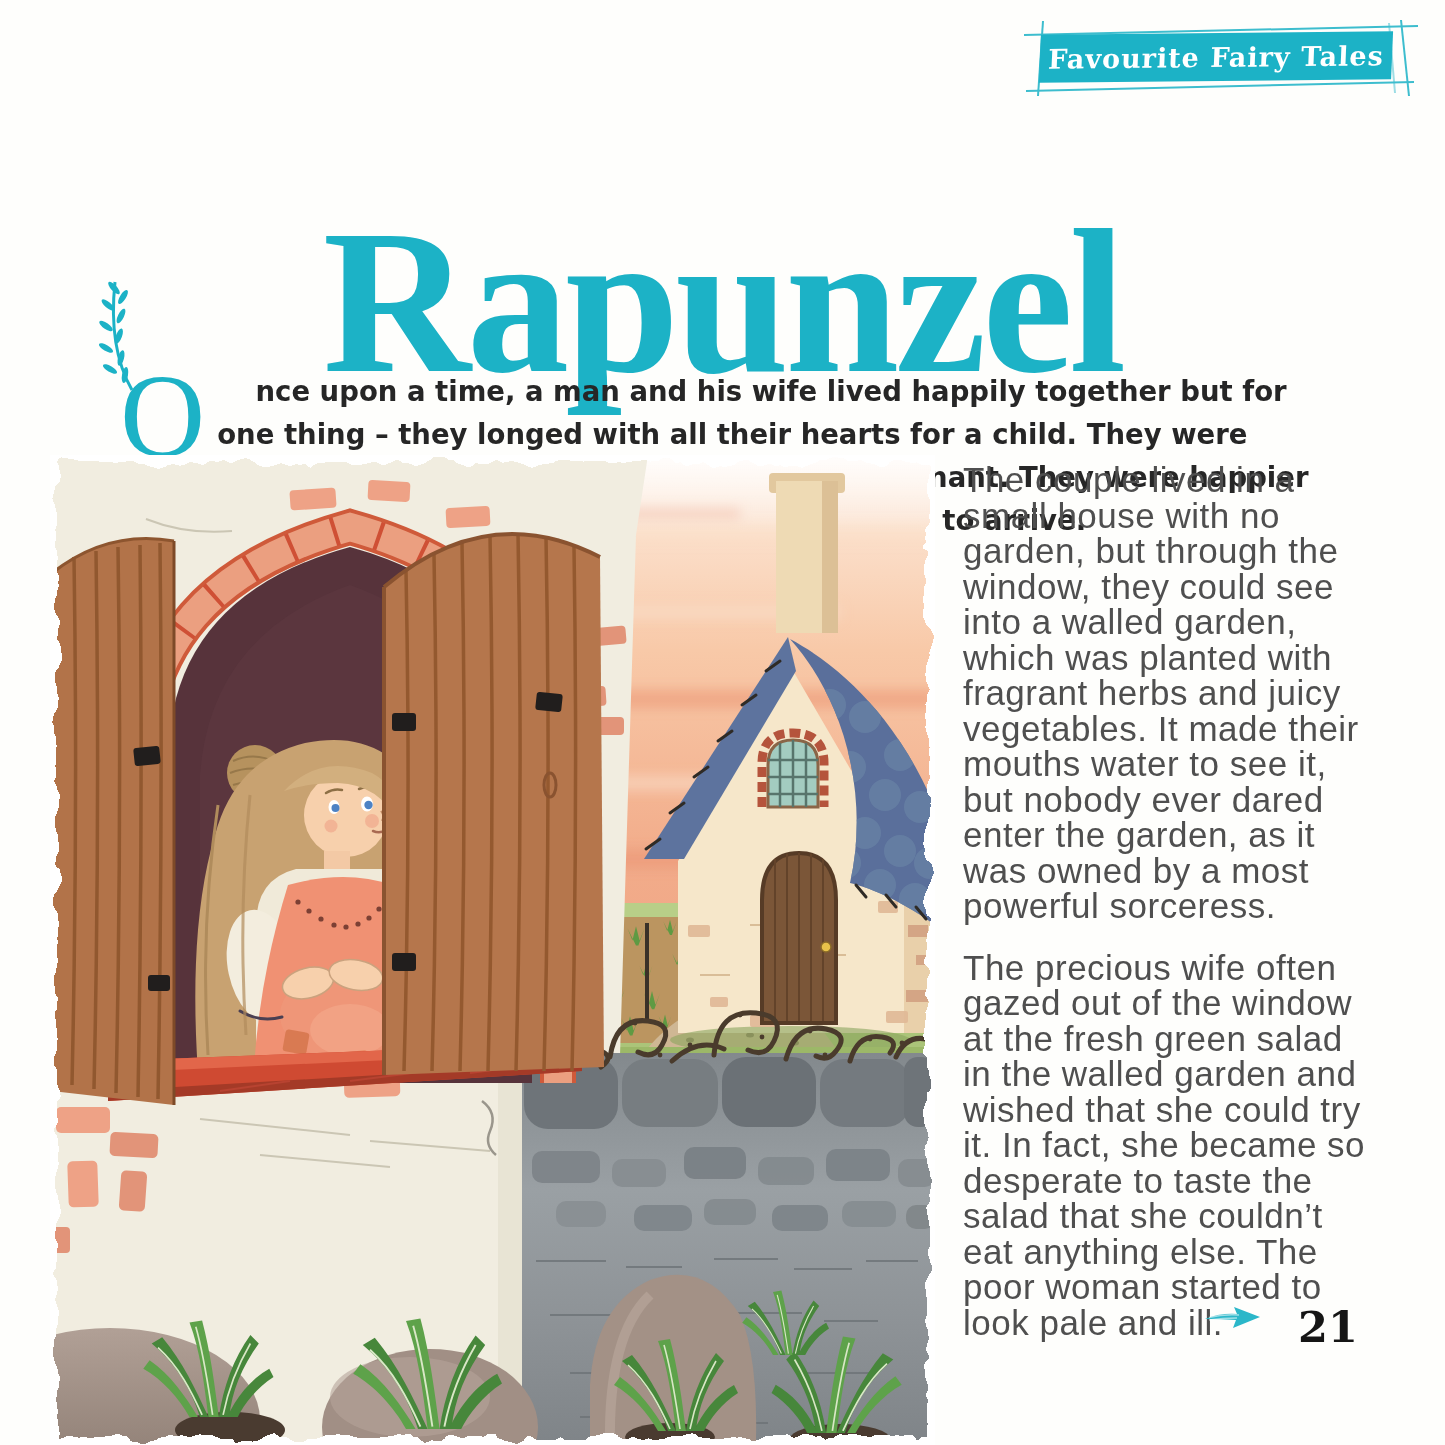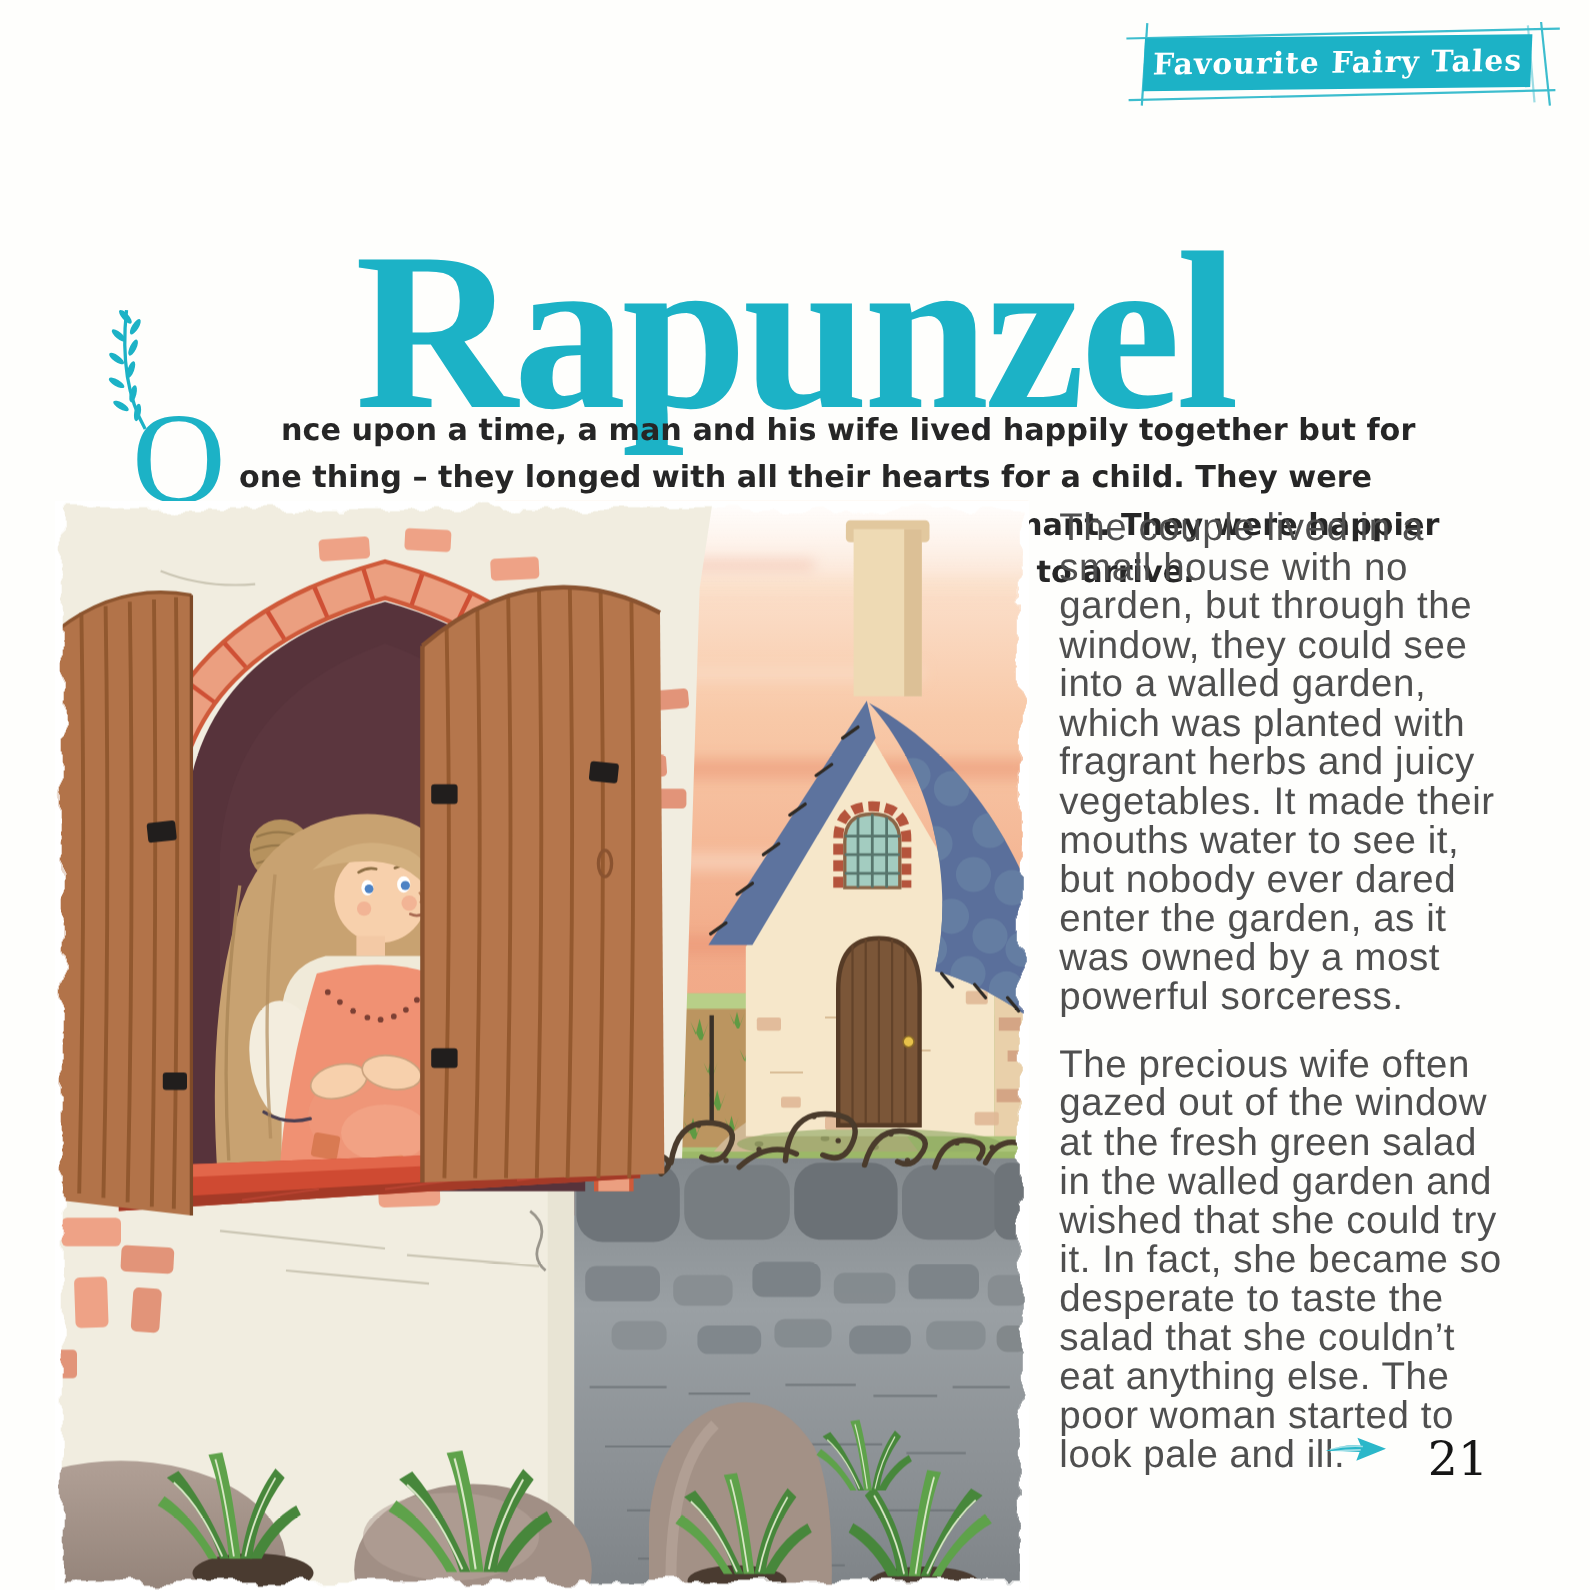--- a/index.html
+++ b/index.html
@@ -49,21 +49,21 @@
   
   .story{
     position:absolute;left:963px;top:462px;width:395px;
     font-family:"Liberation Sans",sans-serif;font-size:35px;line-height:35.5px;
     letter-spacing:0.5px;color:var(--body-text,#4f4f4f);
   }
   .story p{margin:0 0 26px 0;white-space:pre;}
   .continue-arrow{position:absolute;left:1203px;top:1302px;}
   .pagenum{
     position:absolute;left:1298px;top:1302px;
-    font-family:"DejaVu Serif",serif;font-weight:normal;font-size:43px;
+    font-family:"DejaVu Serif",serif;font-weight:bold;font-size:43px;
     color:var(--page-number,#151515);
     text-align:center;
   }
 </style>
 </head>
 <body>
 
 <div class="page">
 
   <div class="badge-wrap">

